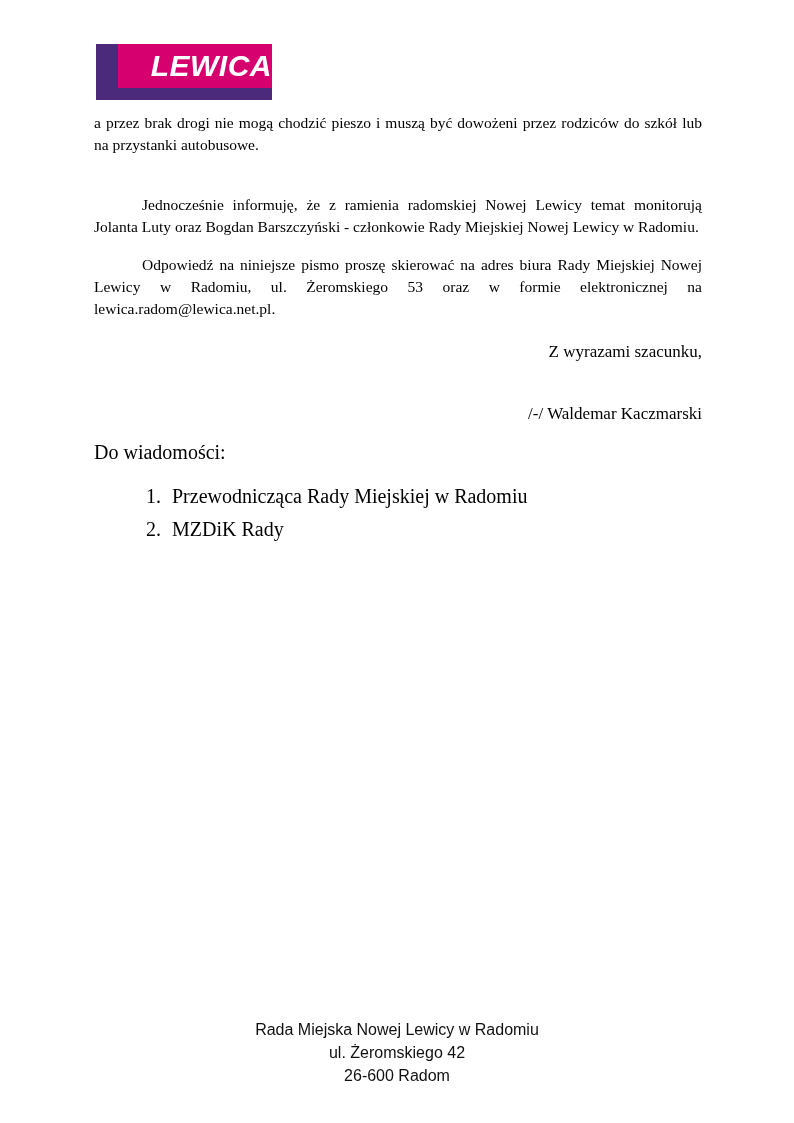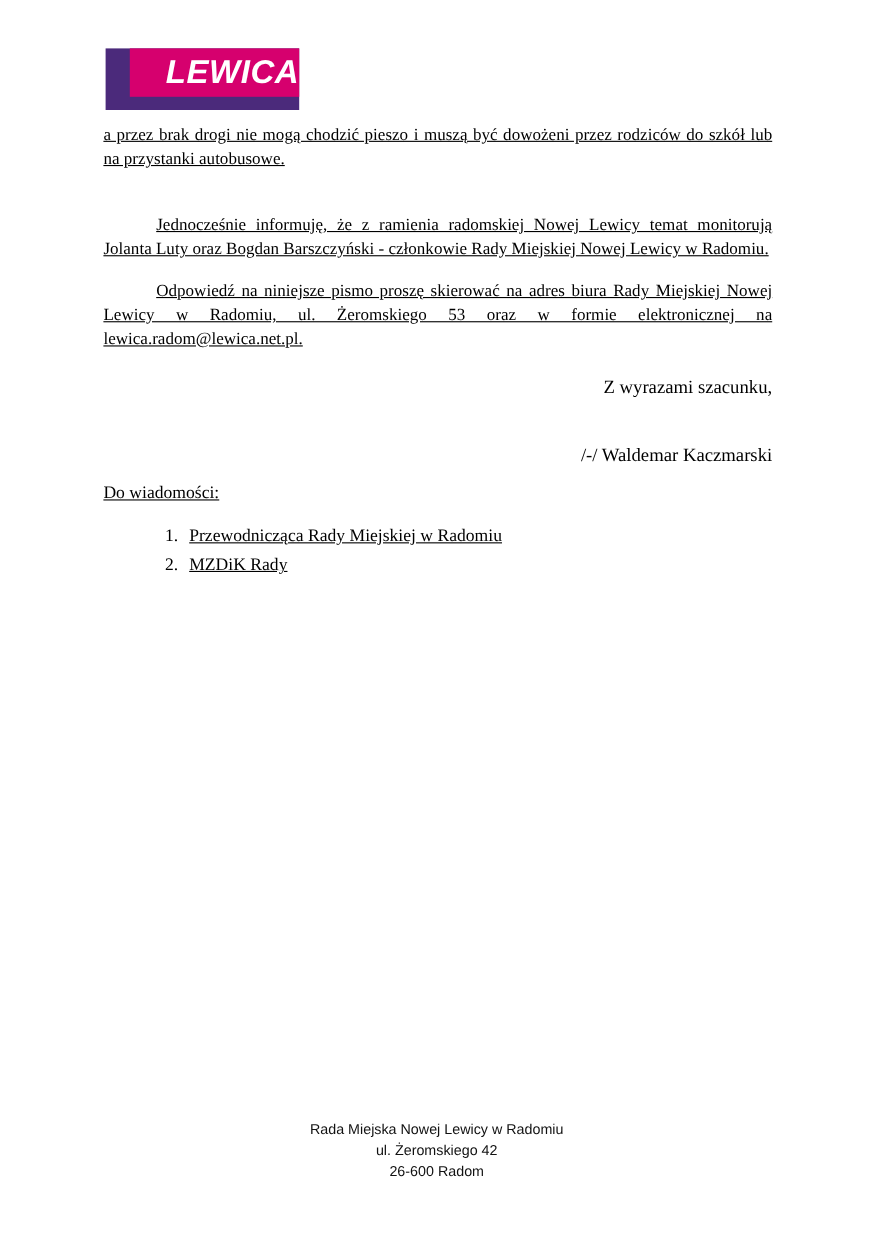--- a/index.html
+++ b/index.html
@@ -74,21 +74,20 @@
     left: 94px;
     top: 112px;
     width: 608px;
   }
   p.body {
     margin: 0 0 0 0;
     font-size: 15.5px;
     line-height: 1.42;
     text-align: justify;
     text-justify: inter-word;
-    text-decoration: underline;
   }
   p.body.indent {
     text-indent: 48px;
   }
   .gap-lg { height: 38px; }
   .gap-md { height: 16px; }
 
   
   .closing {
     position: absolute;
@@ -102,23 +101,22 @@
   .closing .sig {
     margin-top: 38px;
   }
 
   
   .cc {
     position: absolute;
     left: 94px;
     top: 438px;
     width: 608px;
-    font-size: 16px;
+    font-size: 20px;
     line-height: 1.42;
-    text-decoration: underline;
   }
   .cc-title {
     margin: 0;
   }
   ol.cc-list {
     margin: 16px 0 0 0;
     padding-left: 72px;
   }
   ol.cc-list li {
     margin-bottom: 4px;
@@ -126,21 +124,21 @@
   }
 
   
   .footer {
     position: absolute;
     left: 0;
     top: 1018px;
     width: 794px;
     text-align: center;
     font-family: "Liberation Sans", sans-serif;
-    font-size: 13px;
+    font-size: 16px;
     line-height: 1.45;
     color: #111111;
   }
   .footer div { white-space: pre; }
 </style>
 </head>
 <body>
 
 <div class="page">
 

